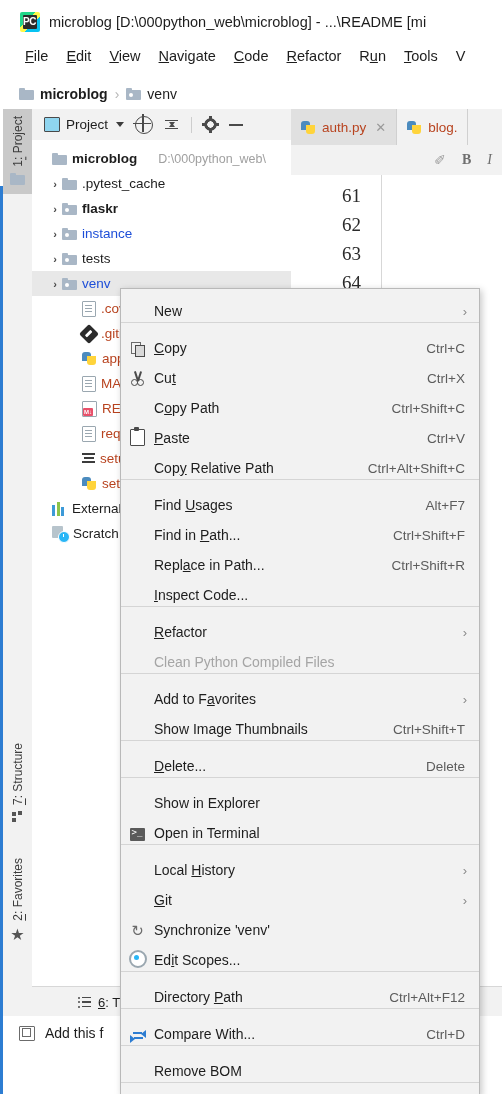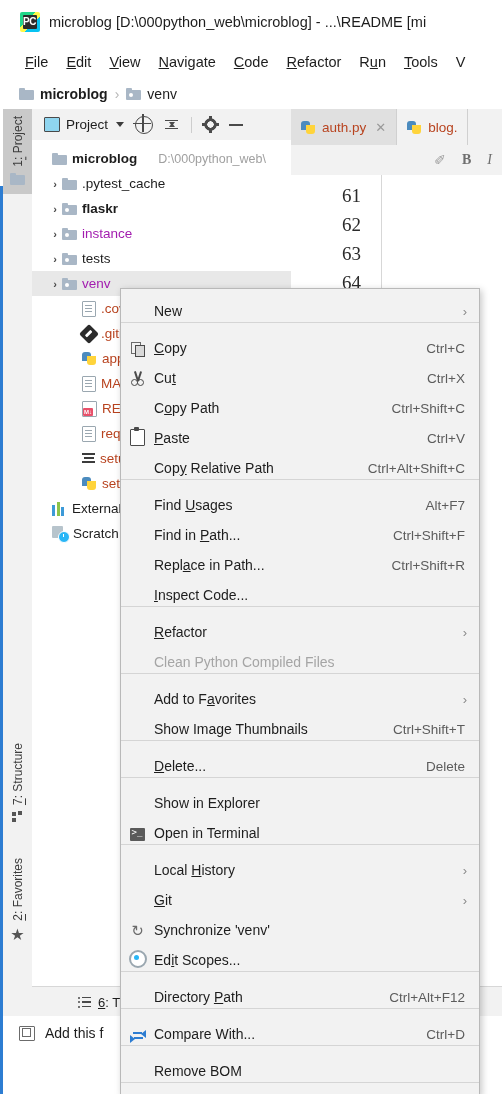--- a/index.html
+++ b/index.html
@@ -21,21 +21,21 @@
   .pc-icon{width:20px;height:20px;position:relative;border-radius:2px;
     background:linear-gradient(135deg,#21d789 0%,#21d789 38%,#fcf84a 38%,#fcf84a 62%,#07c3f2 62%);
     flex:0 0 auto;}
   .pc-icon .sq{position:absolute;left:3px;top:3px;width:14px;height:14px;background:#2b2b2b;
     border-radius:1px;color:#fff;font-size:10px;font-weight:bold;line-height:14px;
     font-family:"Liberation Sans",sans-serif;letter-spacing:-0.5px;}
   #title-text{font-size:14.5px;color:#1d1d1d;white-space:nowrap;}
 
   
   #menubar{position:absolute;left:3px;top:45px;right:0;height:33px;background:#ffffff;
-    display:flex;align-items:center;padding-left:13px;gap:0;}
+    display:flex;padding-left:13px;gap:0;}
   #menubar .mi{font-size:14.5px;color:#1d1d1d;padding:3px 9px;white-space:nowrap;cursor:default;}
   #menubar .mi u{text-decoration:underline;}
 
   
   #crumbs{position:absolute;left:3px;top:78px;right:0;height:31px;background:#ffffff;
     display:flex;align-items:center;padding-left:16px;gap:5px;}
   .crumb{display:flex;align-items:center;gap:6px;font-size:14px;}
   .crumb.b{font-weight:bold;}
   .sep{color:#b6b6b6;font-size:14px;margin:0 2px;}
   .folder-ic{width:15px;height:12px;position:relative;flex:0 0 auto;}
@@ -126,21 +126,21 @@
   .ext-ic b{display:block;width:3px;background:#5fa8d3;}
   .ext-ic b:nth-child(1){height:11px;background:#3c9ad8;}
   .ext-ic b:nth-child(2){height:14px;background:#8bc34a;}
   .ext-ic b:nth-child(3){height:9px;background:#3c9ad8;}
   .scratch-ic{width:16px;height:15px;position:relative;}
   .scratch-ic .pg{position:absolute;left:0;top:0;width:11px;height:12px;background:#b7c4cc;border-radius:1px;}
   .scratch-ic .cl{position:absolute;left:6px;top:5px;width:10px;height:10px;border-radius:50%;background:#29b6f6;
     border:1.5px solid #ffffff;}
   .scratch-ic .cl:after{content:"";position:absolute;left:3.5px;top:1.5px;width:1.4px;height:3.5px;background:#fff;}
   .orange{color:#b8431f;}
-  .gray{color:#a21caf;}
+  .gray{color:#1d4ed8;}
   .bold{font-weight:bold;}
 
   
   #editor{position:absolute;left:291px;top:109px;right:0;bottom:0;background:#ffffff;}
   #tabs{position:absolute;left:0;top:0;right:0;height:36px;background:#f2f2f2;display:flex;}
   .tab{height:36px;display:flex;align-items:center;gap:6px;padding:0 10px;font-size:13.5px;
     border-right:1px solid #d0d0d0;color:#b8431f;white-space:nowrap;}
   .tab.active{background:#e0e0e0;border-bottom:6px solid #000000;}
   .tab .x{color:#999;font-size:13px;margin-left:3px;}
   #fmtbar{position:absolute;left:0;top:36px;right:0;height:30px;background:#f2f2f2;

